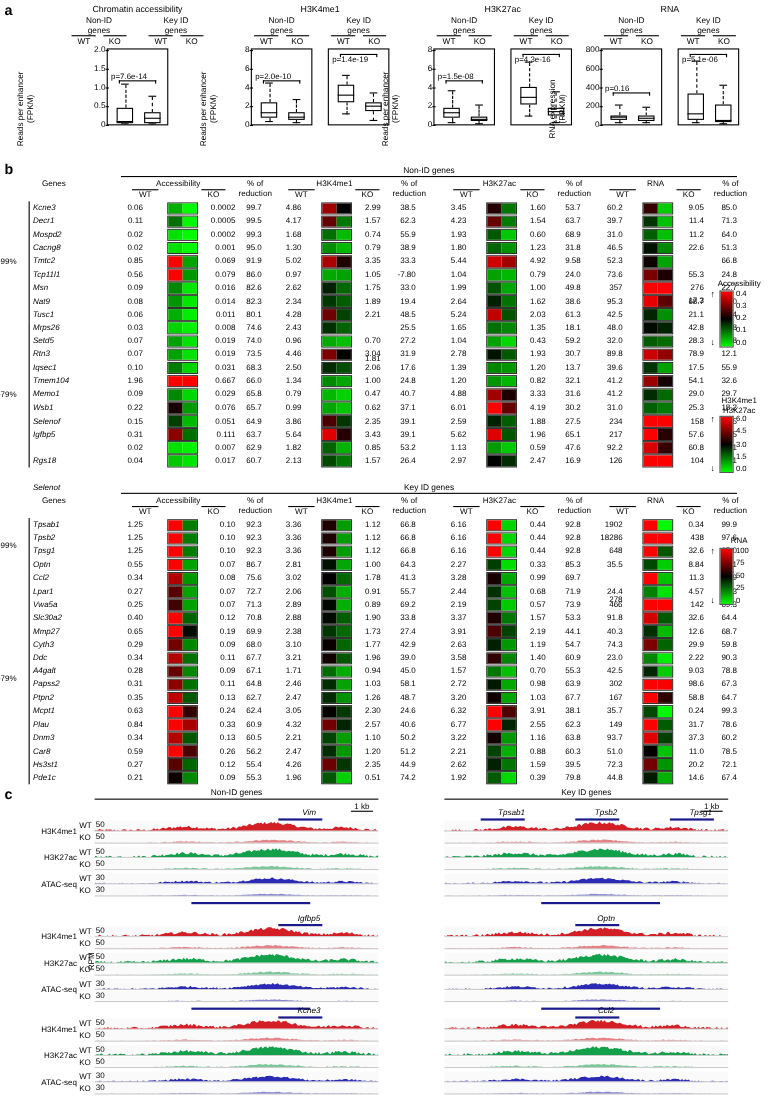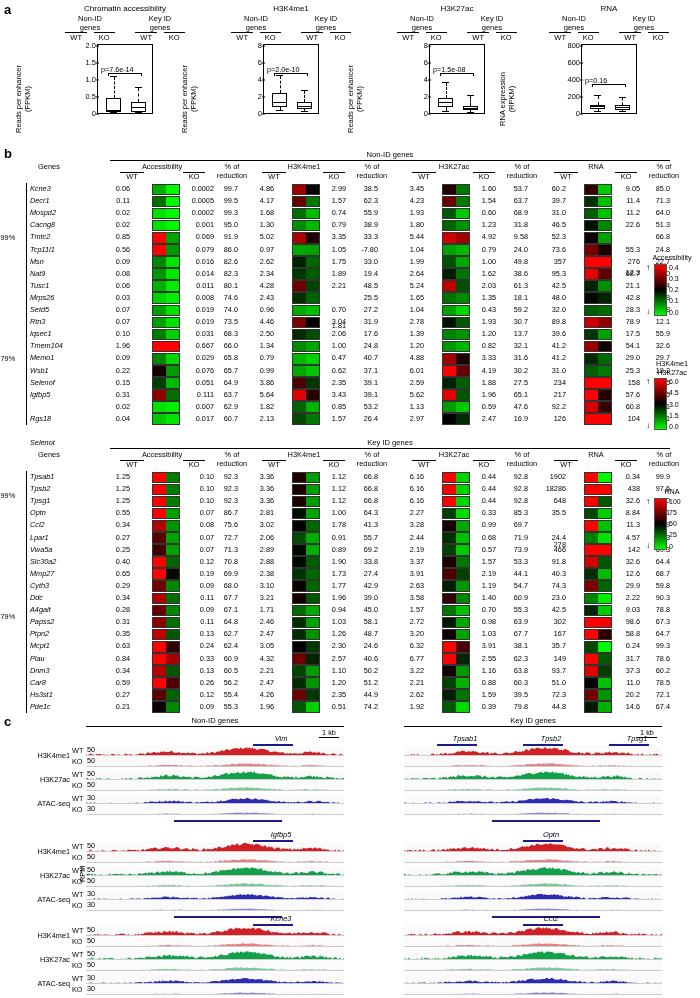--- a/index.html
+++ b/index.html
@@ -163,20 +163,40 @@
             </div>
             <div class="bp" style="left: 32.82px; width: 15px; height: 70px;">
               <div class="whd" style="bottom: 11.375px; height: 10.9375px;"></div>
               <div class="cap" style="bottom: 22.3125px;"></div>
               <div class="whd" style="bottom: 0.875px; height: 2.8px;"></div>
               <div class="cap" style="bottom: 0.875px;"></div>
               <div class="box" style="bottom: 3.675px; height: 7.7px;"></div>
               <div class="med" style="bottom: 6.125px;"></div>
             </div>
           </div>
+          <div class="plotbox" style="width: 56px; height: 70px;">
+            <div class="pval" style="left: 3px; top: 6%;">p=1.4e-19</div>
+            <div style="position: absolute; left: 18%; right: 18%; top: 4px; height: 3px; border-top: 1px solid rgb(0, 0, 0); border-left: 1px solid rgb(0, 0, 0); border-right: 1px solid rgb(0, 0, 0);"></div>
+            <div class="bp" style="left: 8.18px; width: 15px; height: 70px;">
+              <div class="whd" style="bottom: 36.3125px; height: 7.875px;"></div>
+              <div class="cap" style="bottom: 44.1875px;"></div>
+              <div class="whd" style="bottom: 8.75px; height: 10.9375px;"></div>
+              <div class="cap" style="bottom: 8.75px;"></div>
+              <div class="box" style="bottom: 19.6875px; height: 16.625px;"></div>
+              <div class="med" style="bottom: 26.25px;"></div>
+            </div>
+            <div class="bp" style="left: 32.82px; width: 15px; height: 70px;">
+              <div class="whd" style="bottom: 20.125px; height: 8.3125px;"></div>
+              <div class="cap" style="bottom: 28.4375px;"></div>
+              <div class="whd" style="bottom: 3.5px; height: 8.3125px;"></div>
+              <div class="cap" style="bottom: 3.5px;"></div>
+              <div class="box" style="bottom: 11.8125px; height: 8.3125px;"></div>
+              <div class="med" style="bottom: 15.75px;"></div>
+            </div>
+          </div>
         </div>
       </div>
       <div class="pa-group" style="left: 394px; width: 126px;">
         <div class="pa-assay-title">H3K27ac</div>
         <div class="pa-sub">
           <div class="pa-subcol" style="width: 56px;">
             <div class="nm">Non-ID</div>
             <div class="nm">genes</div>
             <div class="pa-wtko">
               <span>WT</span>
@@ -211,20 +231,40 @@
             </div>
             <div class="bp" style="left: 32.82px; width: 15px; height: 70px;">
               <div class="whd" style="bottom: 6.825px; height: 10.2375px;"></div>
               <div class="cap" style="bottom: 17.0625px;"></div>
               <div class="whd" style="bottom: 0.4375px; height: 2.1875px;"></div>
               <div class="cap" style="bottom: 0.4375px;"></div>
               <div class="box" style="bottom: 2.625px; height: 4.2px;"></div>
               <div class="med" style="bottom: 4.375px;"></div>
             </div>
           </div>
+          <div class="plotbox" style="width: 56px; height: 70px;">
+            <div class="pval" style="left: 3px; top: 6%;">p=4.3e-16</div>
+            <div style="position: absolute; left: 18%; right: 18%; top: 4px; height: 3px; border-top: 1px solid rgb(0, 0, 0); border-left: 1px solid rgb(0, 0, 0); border-right: 1px solid rgb(0, 0, 0);"></div>
+            <div class="bp" style="left: 8.18px; width: 15px; height: 70px;">
+              <div class="whd" style="bottom: 33.6875px; height: 21.875px;"></div>
+              <div class="cap" style="bottom: 55.5625px;"></div>
+              <div class="whd" style="bottom: 7px; height: 10.9375px;"></div>
+              <div class="cap" style="bottom: 7px;"></div>
+              <div class="box" style="bottom: 17.9375px; height: 15.75px;"></div>
+              <div class="med" style="bottom: 24.0625px;"></div>
+            </div>
+            <div class="bp" style="left: 32.82px; width: 15px; height: 70px;">
+              <div class="whd" style="bottom: 15.3125px; height: 14px;"></div>
+              <div class="cap" style="bottom: 29.3125px;"></div>
+              <div class="whd" style="bottom: 1.3125px; height: 7px;"></div>
+              <div class="cap" style="bottom: 1.3125px;"></div>
+              <div class="box" style="bottom: 8.3125px; height: 7px;"></div>
+              <div class="med" style="bottom: 10.9375px;"></div>
+            </div>
+          </div>
         </div>
       </div>
       <div class="pa-group" style="left: 546px; width: 126px;">
         <div class="pa-assay-title">RNA</div>
         <div class="pa-sub">
           <div class="pa-subcol" style="width: 56px;">
             <div class="nm">Non-ID</div>
             <div class="nm">genes</div>
             <div class="pa-wtko">
               <span>WT</span>
@@ -257,20 +297,40 @@
               <div class="box" style="bottom: 3.675px; height: 4.6375px;"></div>
               <div class="med" style="bottom: 5.6875px;"></div>
             </div>
             <div class="bp" style="left: 32.82px; width: 15px; height: 70px;">
               <div class="whd" style="bottom: 7.7px; height: 7px;"></div>
               <div class="cap" style="bottom: 14.7px;"></div>
               <div class="whd" style="bottom: 0.7px; height: 1.925px;"></div>
               <div class="cap" style="bottom: 0.7px;"></div>
               <div class="box" style="bottom: 2.625px; height: 5.075px;"></div>
               <div class="med" style="bottom: 4.8125px;"></div>
+            </div>
+          </div>
+          <div class="plotbox" style="width: 56px; height: 70px;">
+            <div class="pval" style="left: 3px; top: 6%;">p=5.1e-06</div>
+            <div style="position: absolute; left: 18%; right: 18%; top: 4px; height: 3px; border-top: 1px solid rgb(0, 0, 0); border-left: 1px solid rgb(0, 0, 0); border-right: 1px solid rgb(0, 0, 0);"></div>
+            <div class="bp" style="left: 8.18px; width: 15px; height: 70px;">
+              <div class="whd" style="bottom: 28px; height: 28.875px;"></div>
+              <div class="cap" style="bottom: 56.875px;"></div>
+              <div class="whd" style="bottom: 0.875px; height: 3.0625px;"></div>
+              <div class="cap" style="bottom: 0.875px;"></div>
+              <div class="box" style="bottom: 3.9375px; height: 24.0625px;"></div>
+              <div class="med" style="bottom: 8.575px;"></div>
+            </div>
+            <div class="bp" style="left: 32.82px; width: 15px; height: 70px;">
+              <div class="whd" style="bottom: 17.9375px; height: 16.8875px;"></div>
+              <div class="cap" style="bottom: 34.825px;"></div>
+              <div class="whd" style="bottom: 0.4375px; height: 1.4875px;"></div>
+              <div class="cap" style="bottom: 0.4375px;"></div>
+              <div class="box" style="bottom: 1.925px; height: 16.0125px;"></div>
+              <div class="med" style="bottom: 3.5px;"></div>
             </div>
           </div>
         </div>
       </div>
     </div>
 <div class="pa-ylab" style="left: 14px; top: 135px; width: 72px;">
       <div>Reads per enhancer</div>
       <div>(FPKM)</div>
     </div>
     <div class="pa-ylab" style="left: 180px; top: 135px; width: 72px;">

